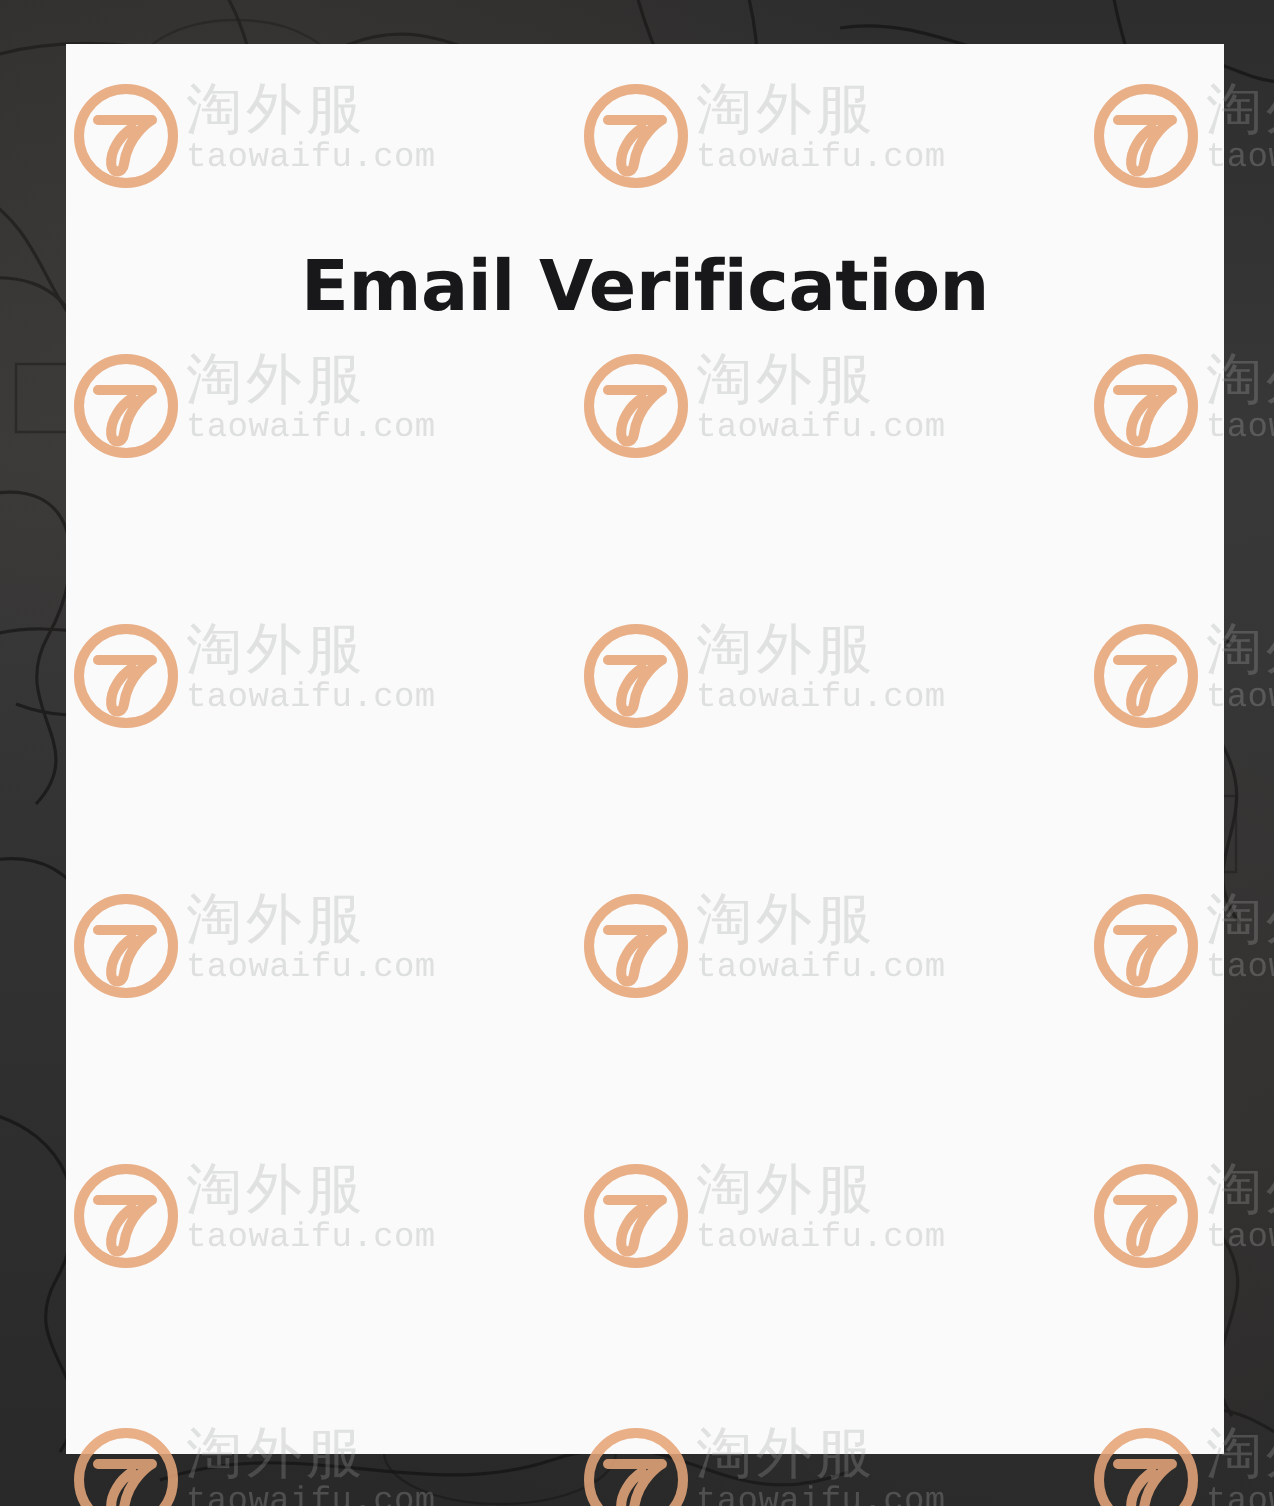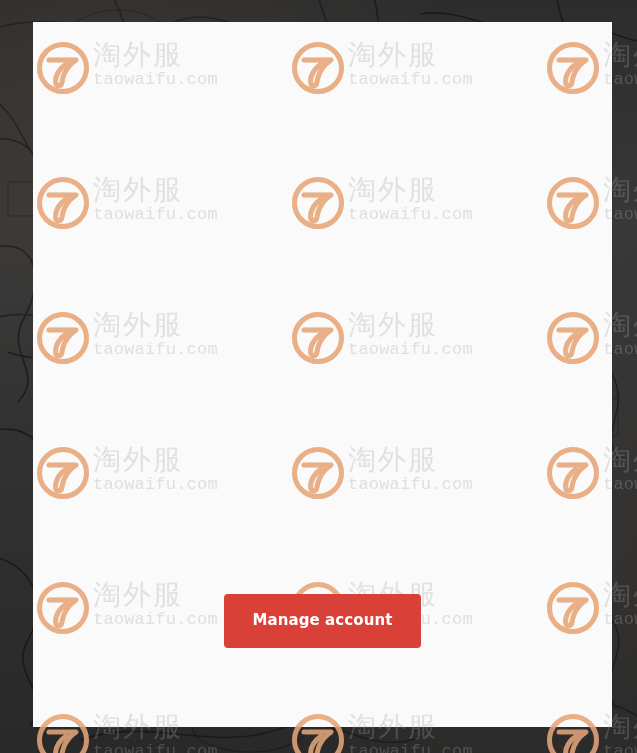--- a/index.html
+++ b/index.html
@@ -584,19 +584,17 @@
             <circle cx="28" cy="28" r="23.5" fill="none" stroke="#e8a87c" stroke-width="5"></circle>
             <path d="M14 20 H41 C41 20 29 27 27 42 C26.4 47 21 47 20.6 42 C20.2 35 25 28 31 24" fill="none" stroke="#e8a87c" stroke-width="5" stroke-linecap="round" stroke-linejoin="round"></path>
           </svg>
           <div class="wm-text">
             <div class="wm-cn">淘外服</div>
           </div>
         </div>
       </div>
 
     <div class="card-inner">
-      <div class="cta-wrap">
-        <button class="cta-button">Manage account</button>
-      </div>
+      <h1 class="page-title">Email Verification</h1>
     </div>
   </div>
 
 </div>
 
 </body></html>

